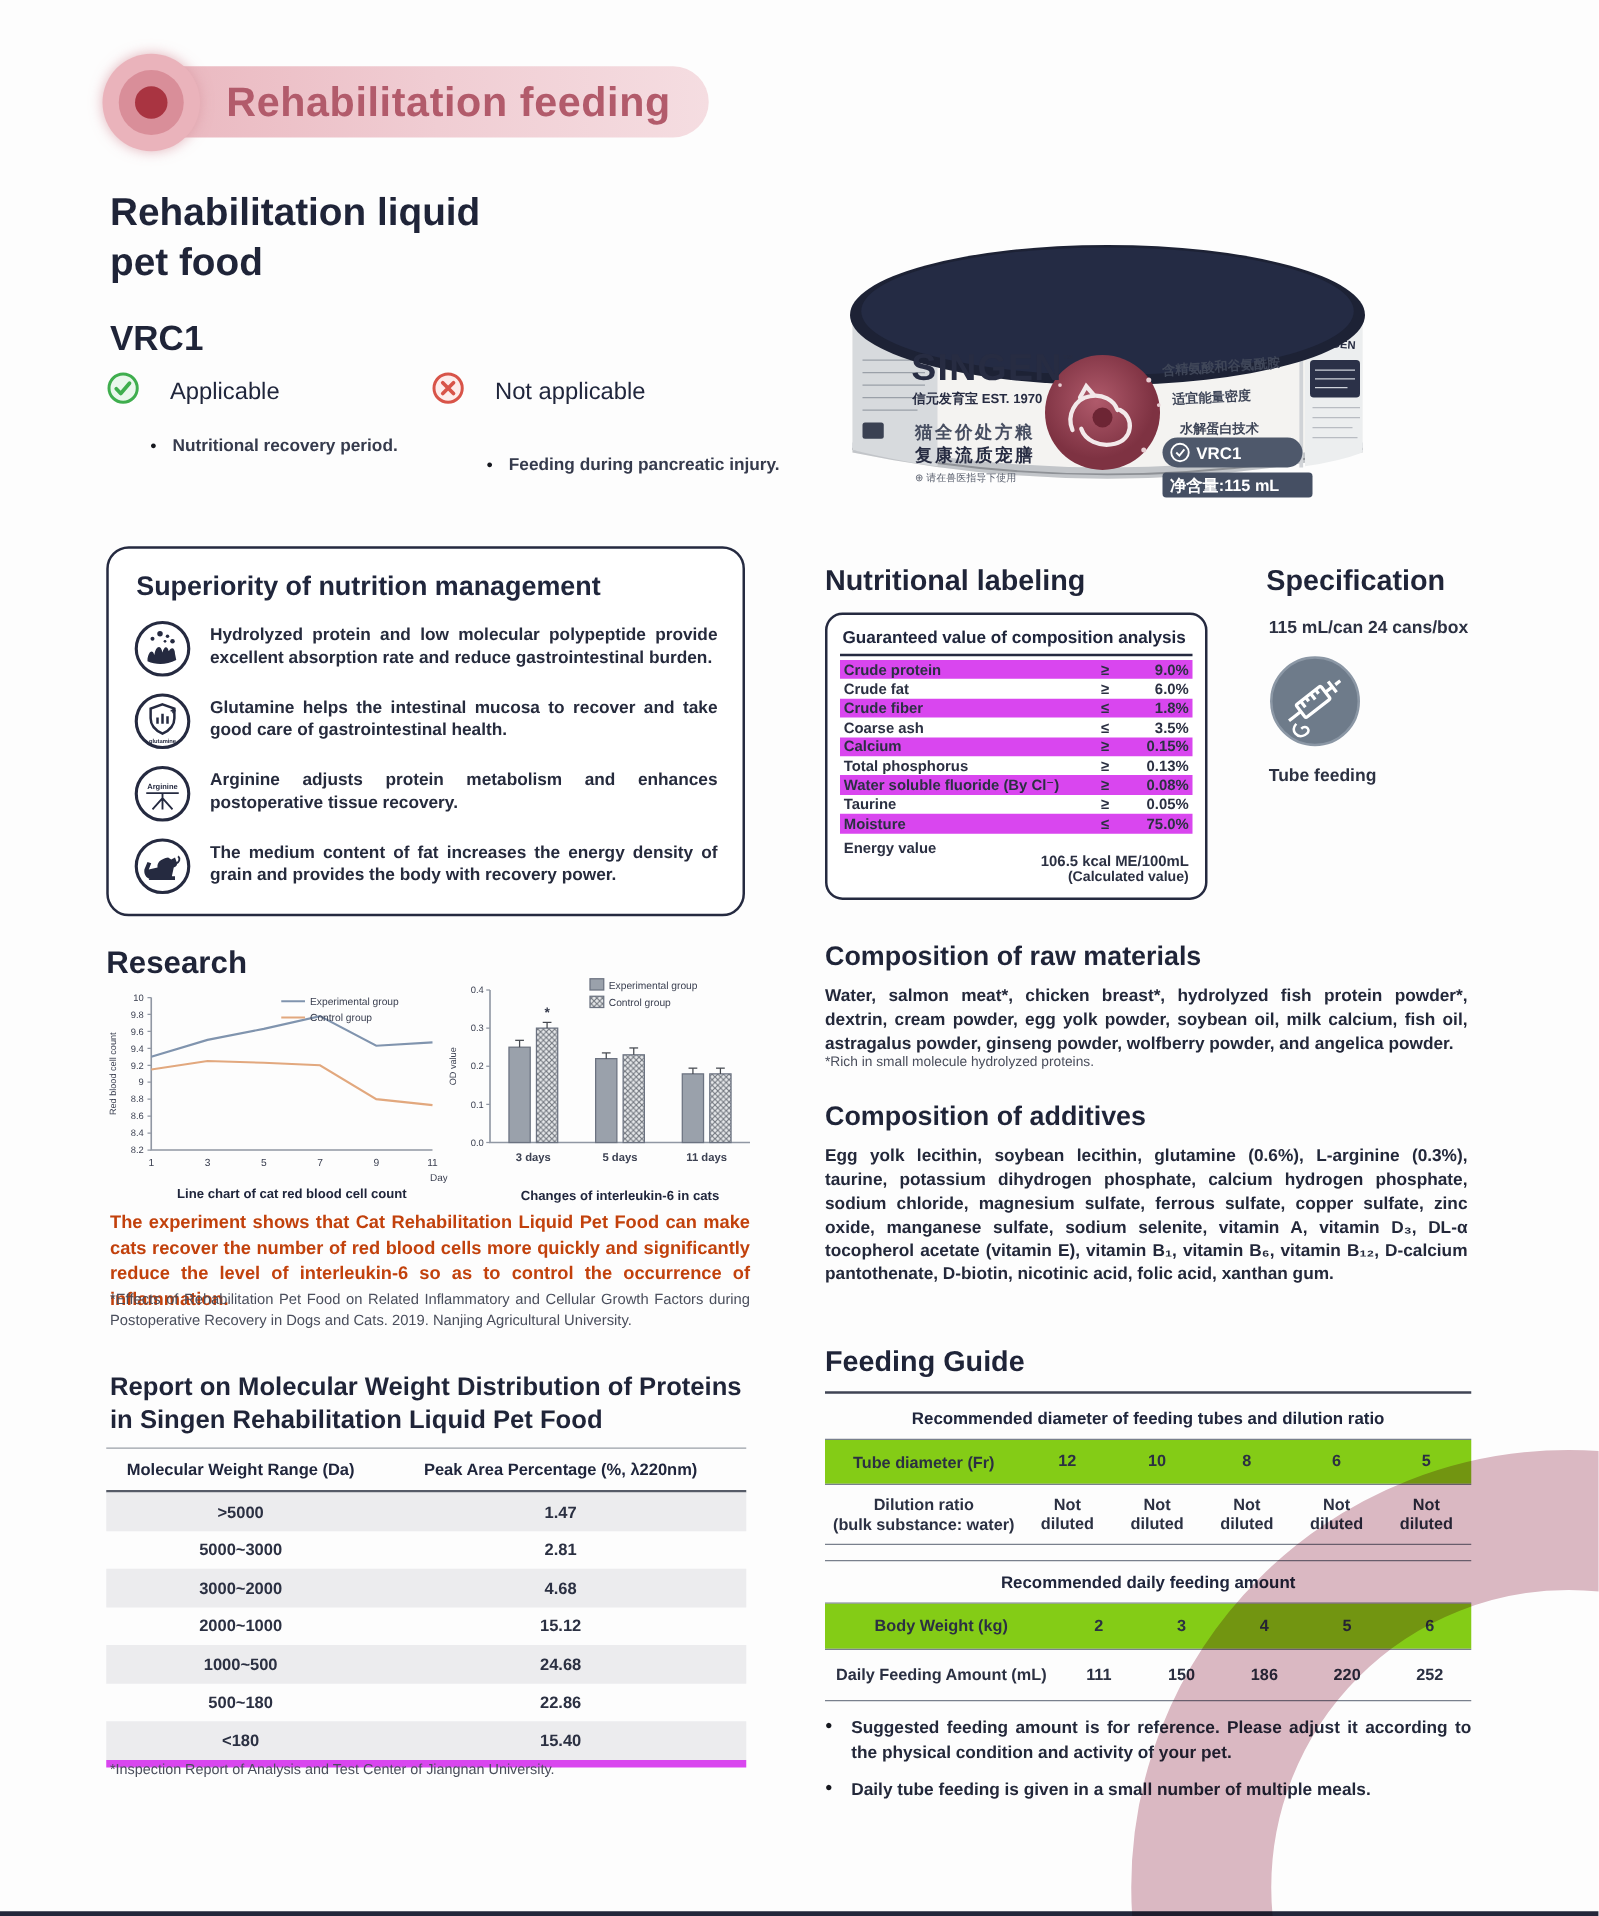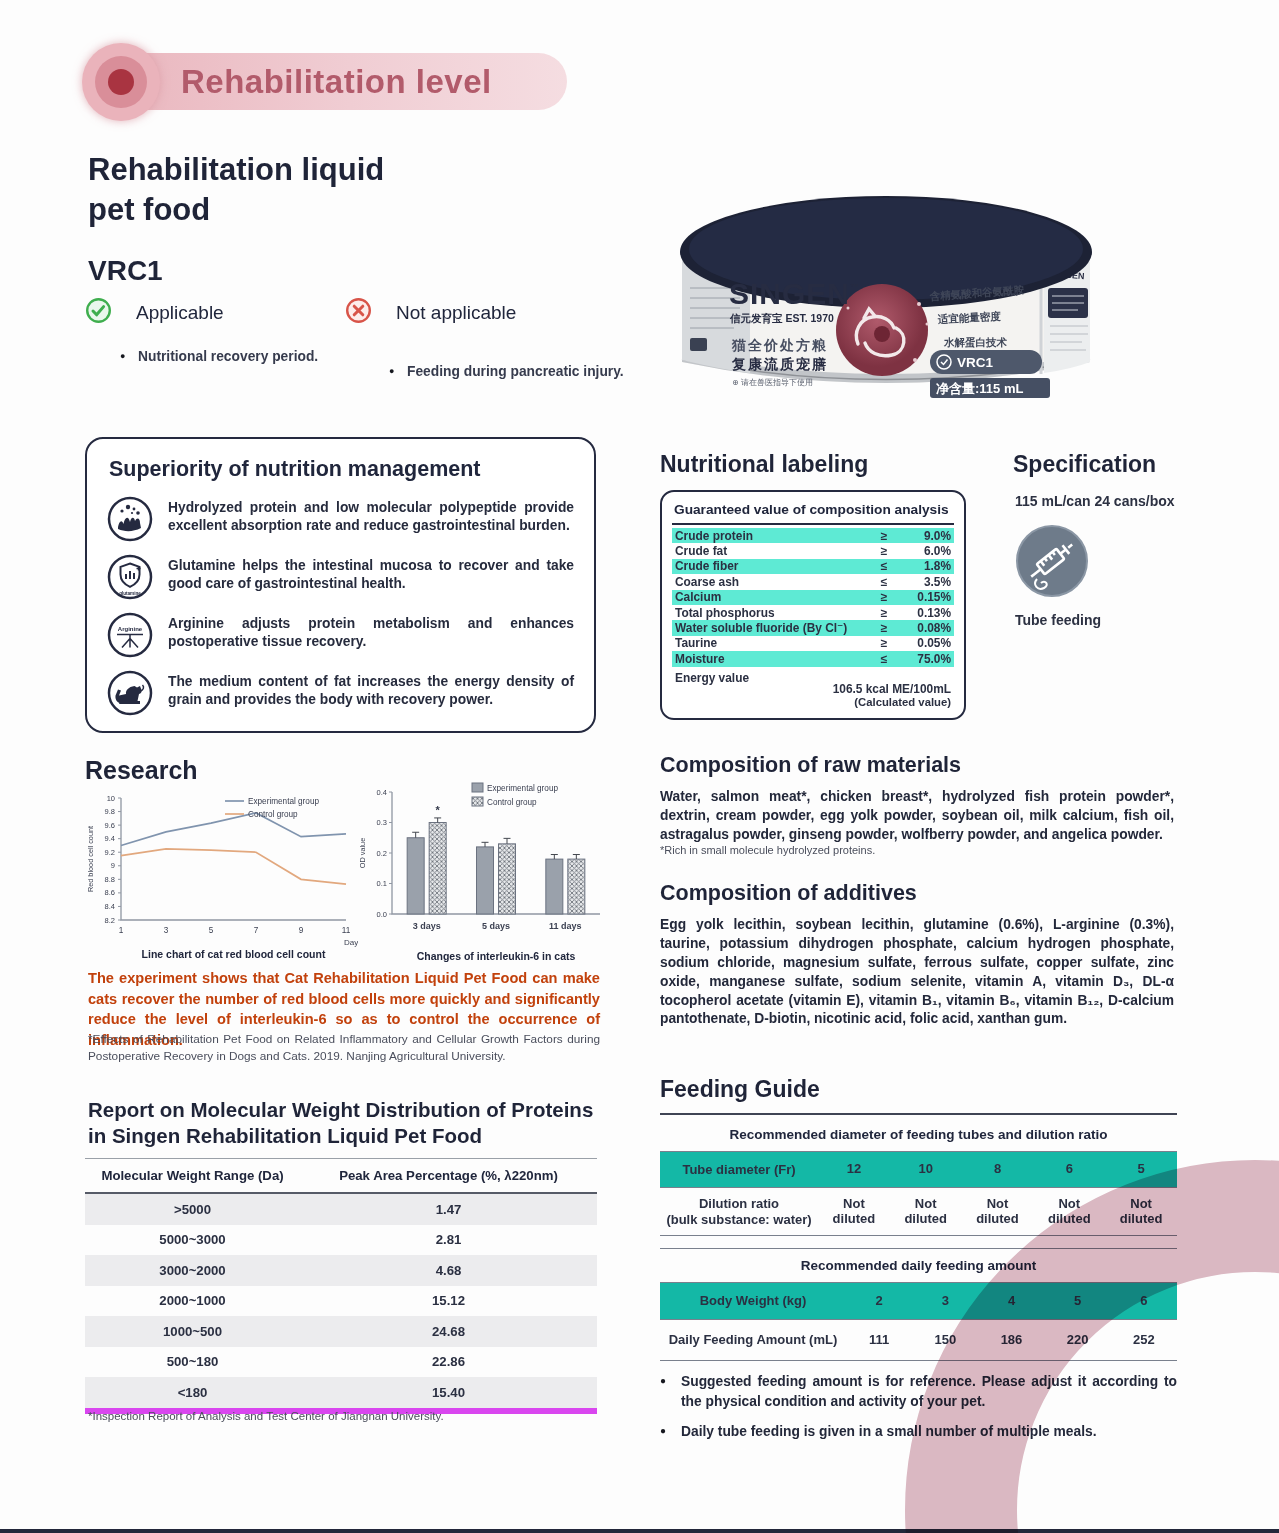--- a/index.html
+++ b/index.html
@@ -55,21 +55,21 @@
   .mw-row.shaded{background:#ececee;}
   #molecular-footnote{left:88px;top:1410px;font-size:11.5px;color:#4a4e5c;}
 
   
   #can{left:672px;top:192px;}
   #nutrition-heading{left:660px;top:451px;font-size:23px;font-weight:800;color:#1f2438;}
   #nutrition-box{left:660px;top:490px;width:306px;border:2.5px solid #252a40;border-radius:14px;background:#fff;
     padding:8px 10px 10px;box-sizing:border-box;}
   #nutrition-title{font-size:13.7px;font-weight:800;color:#20263c;border-bottom:2px solid #252a40;padding:2px 2px 6px;margin-bottom:3px;}
   .n-row{display:flex;align-items:center;height:15.4px;font-size:11.9px;padding:0 3px;color:#2b3042;}
-  .n-row.shaded{background:#5eead4;}
+  .n-row.shaded{background:#d946ef;}
   .n-name{flex:1;font-weight:600;}
   .n-op{width:30px;text-align:center;font-weight:600;}
   .n-val{width:52px;text-align:right;font-weight:700;}
   #energy-row{display:flex;margin-top:3px;font-size:11.9px;padding:0 3px;color:#2b3042;}
   #energy-row .n-name{padding-top:1px;}
   #energy-val{text-align:right;font-weight:700;margin-top:12px;}
   #energy-note{text-align:right;font-weight:600;font-size:11.3px;}
 
   #spec-heading{left:1013px;top:451px;font-size:23px;font-weight:800;color:#1f2438;}
   #spec-text{left:1015px;top:493px;font-size:14px;font-weight:600;color:#2c3142;}
@@ -85,21 +85,21 @@
   #feeding-head-wrap{left:660px;top:1076px;width:517px;border-bottom:2px solid #3f4454;padding-bottom:10px;}
   #feeding-heading{font-size:23px;font-weight:800;color:#1f2438;}
   .ft{left:660px;width:517px;}
   #tube-table{top:1118px;}
   #amount-table{top:1248px;}
   .ft-title{text-align:center;font-weight:700;font-size:13.5px;color:#20263c;padding:9px 0;}
   .ft-hr{border-top:1.5px solid #79808d;}
   .ft-row{display:grid;align-items:center;text-align:center;font-size:13px;font-weight:600;color:#2b3042;}
   #tube-row1,#tube-row2{grid-template-columns:158px repeat(5,1fr);}
   #amount-row1,#amount-row2{grid-template-columns:186px repeat(5,1fr);}
-  .ft-row.shaded{background:#14b8a6;}
+  .ft-row.shaded{background:#84cc16;}
   #tube-row1{min-height:35px;}
   #tube-row2{min-height:47px;}
   #amount-row1{min-height:36px;}
   #amount-row2{min-height:40px;}
   .ft-label{line-height:1.2;}
   .ft-cell{max-width:60px;margin:0 auto;line-height:1.15;}
   #feeding-notes{left:660px;top:1372px;width:517px;list-style:none;margin:0;padding:0;}
   #feeding-notes li{position:relative;padding-left:21px;font-size:13.8px;font-weight:600;line-height:1.42;
     color:#23283a;margin-bottom:11px;text-align:justify;}
   #feeding-notes li::before{content:"●";position:absolute;left:0;top:2px;font-size:10px;color:#16181f;}
@@ -110,21 +110,21 @@
   #bottom-edge{left:0;top:1529px;width:1279px;height:4px;background:#23273a;}
 
   svg text{font-family:"Liberation Sans","DejaVu Sans",sans-serif;}
 </style>
 </head>
 <body>
 
 <div id="page">
 
   <div class="abs" id="header-pill">
-    <span id="header-title">Rehabilitation level</span>
+    <span id="header-title">Rehabilitation feeding</span>
   </div>
   <div class="abs" id="target">
     <span class="mid">
         <span class="inner"></span>
       </span>
   </div>
 
   <div class="abs" id="product-title">
     <div>Rehabilitation liquid</div>
     <div>pet food</div>

